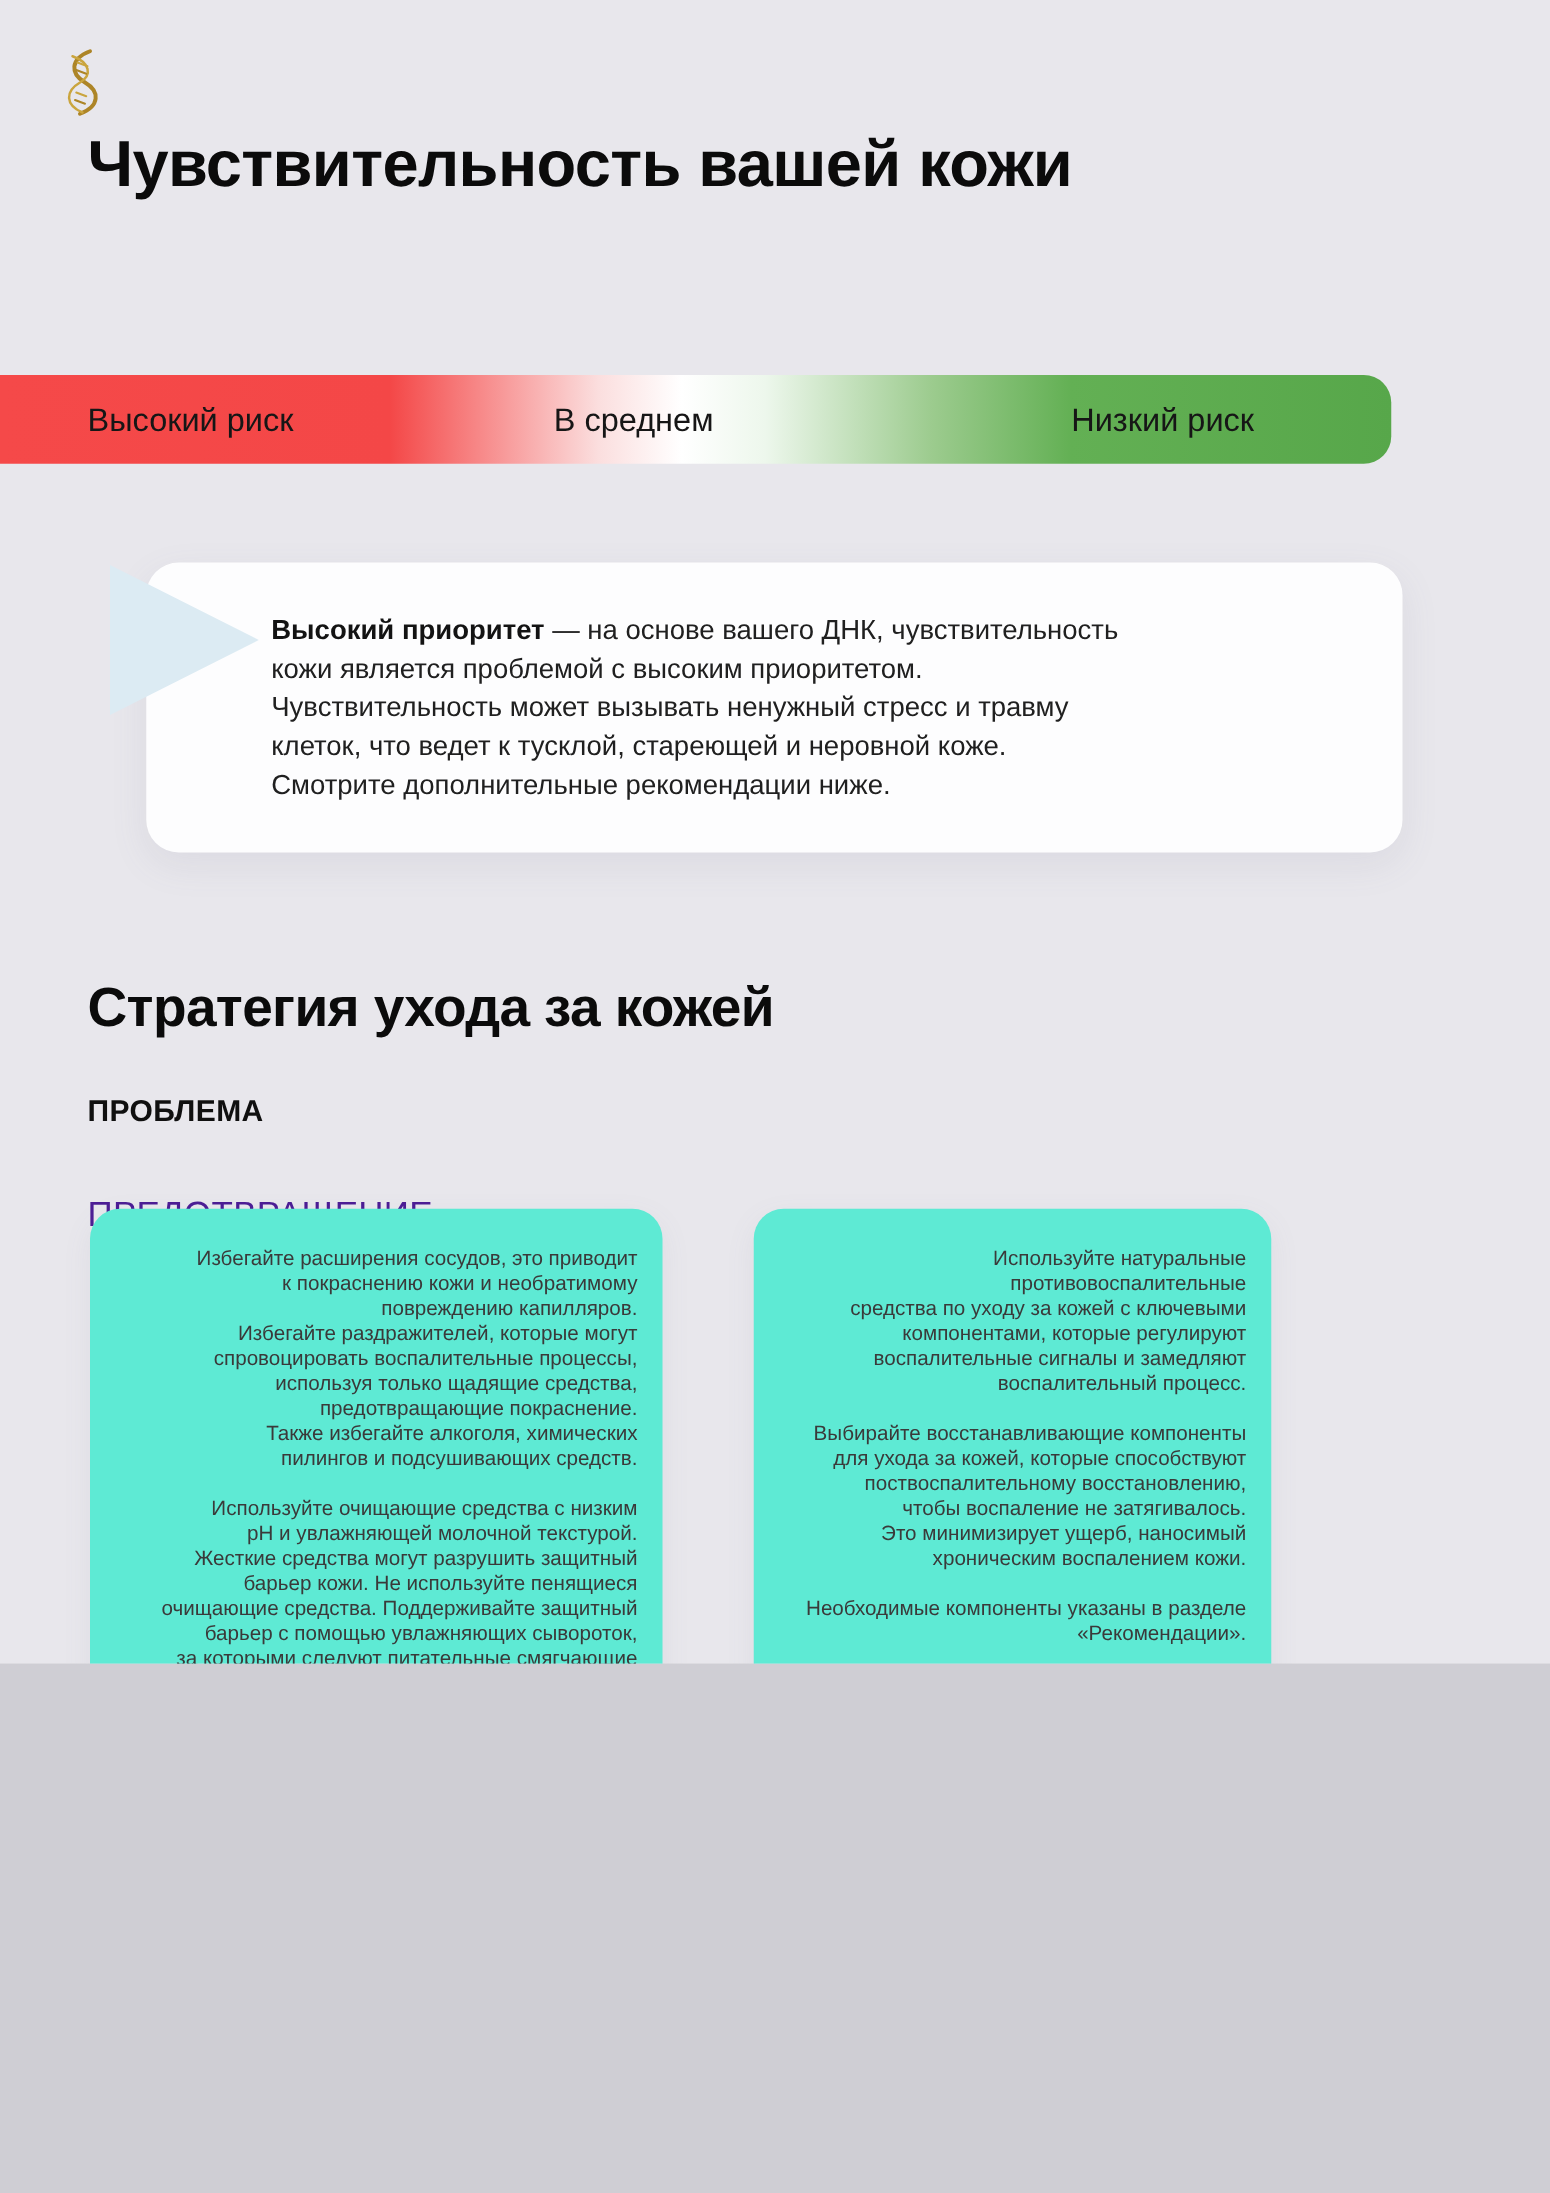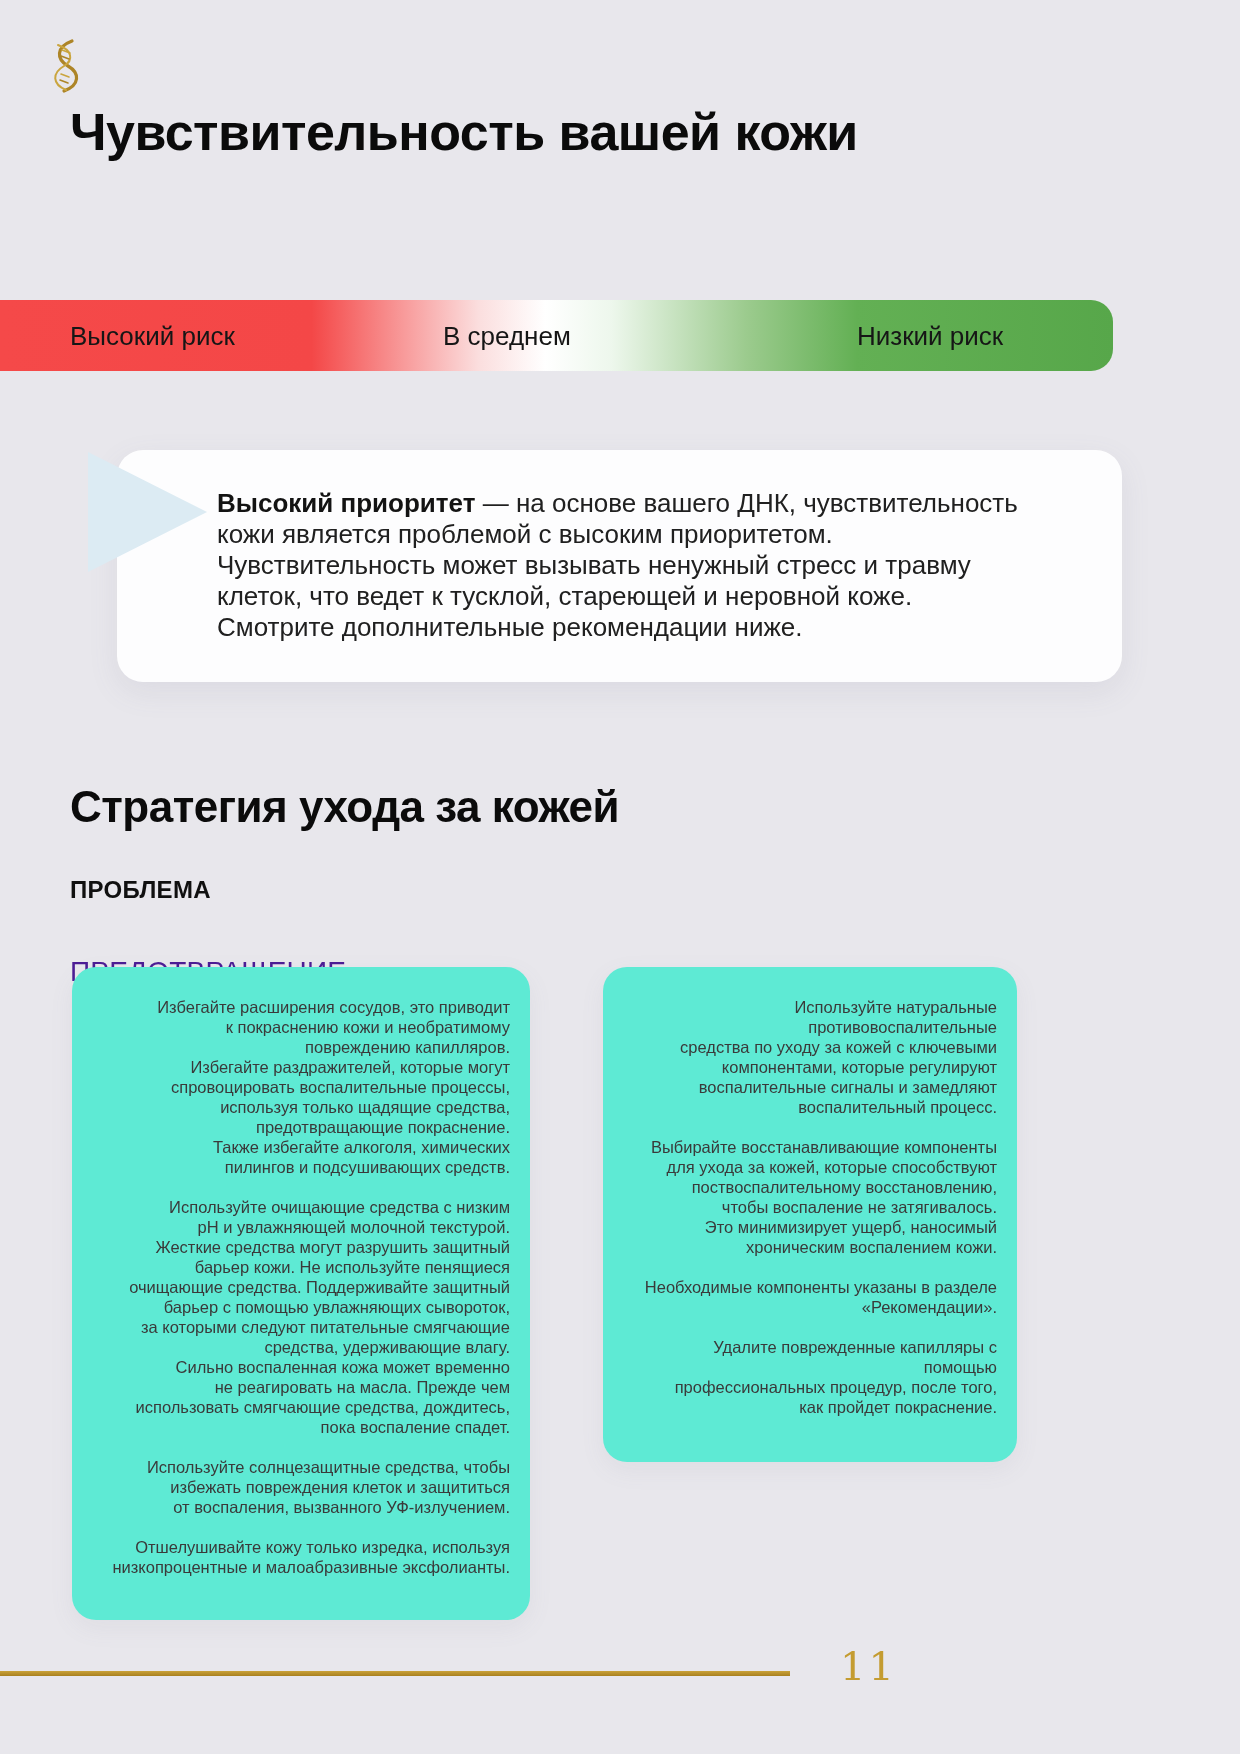--- a/index.html
+++ b/index.html
@@ -1,19 +1,19 @@
 <!DOCTYPE html>
 <html lang="ru"><head>
 <meta charset="utf-8">
 <style>
   * { margin:0; padding:0; box-sizing:border-box; }
   html,body { background:#cfced4; }
   body { font-family:"Liberation Sans", sans-serif; }
   .page {
-    position:relative; width:1240px; height:1754px;
+    position:relative; width:1240px; height:1331px;
     background:#e8e7ec; overflow:hidden; margin:0 auto;
   }
   
   .logo { position:absolute; left:48px; top:38px; width:34px; height:56px; }
   
   .h1 {
     position:absolute; left:70px; top:100px; width:1020px;
     font-size:52px; line-height:64px; font-weight:800;
     letter-spacing:-0.5px; color:#0b0b0b;
   }
@@ -49,21 +49,21 @@
     border-top:60px solid transparent; border-bottom:60px solid transparent;
     border-left:119px solid #dcebf3;
   }
   .callout-card {
     position:absolute; left:117px; top:450px; width:1005px; height:232px;
     background:#fdfdfe; border-radius:26px; z-index:1;
     box-shadow:0 10px 30px rgba(110,110,135,0.10);
   }
   .callout-text {
     position:absolute; left:100px; top:38px; width:840px;
-    font-size:26px; line-height:31px; color:#202020; white-space:pre-line;
+    font-size:22px; line-height:31px; color:#202020; white-space:pre-line;
   }
   .callout-text strong { font-weight:700; color:#131313; }
   
   .h2 {
     position:absolute; left:70px; top:782px;
     font-size:44px; font-weight:800; letter-spacing:-0.5px; color:#0b0b0b;
   }
   .problem-label {
     position:absolute; left:70px; top:876px;
     font-size:24px; font-weight:800; color:#101010; letter-spacing:0.3px;

